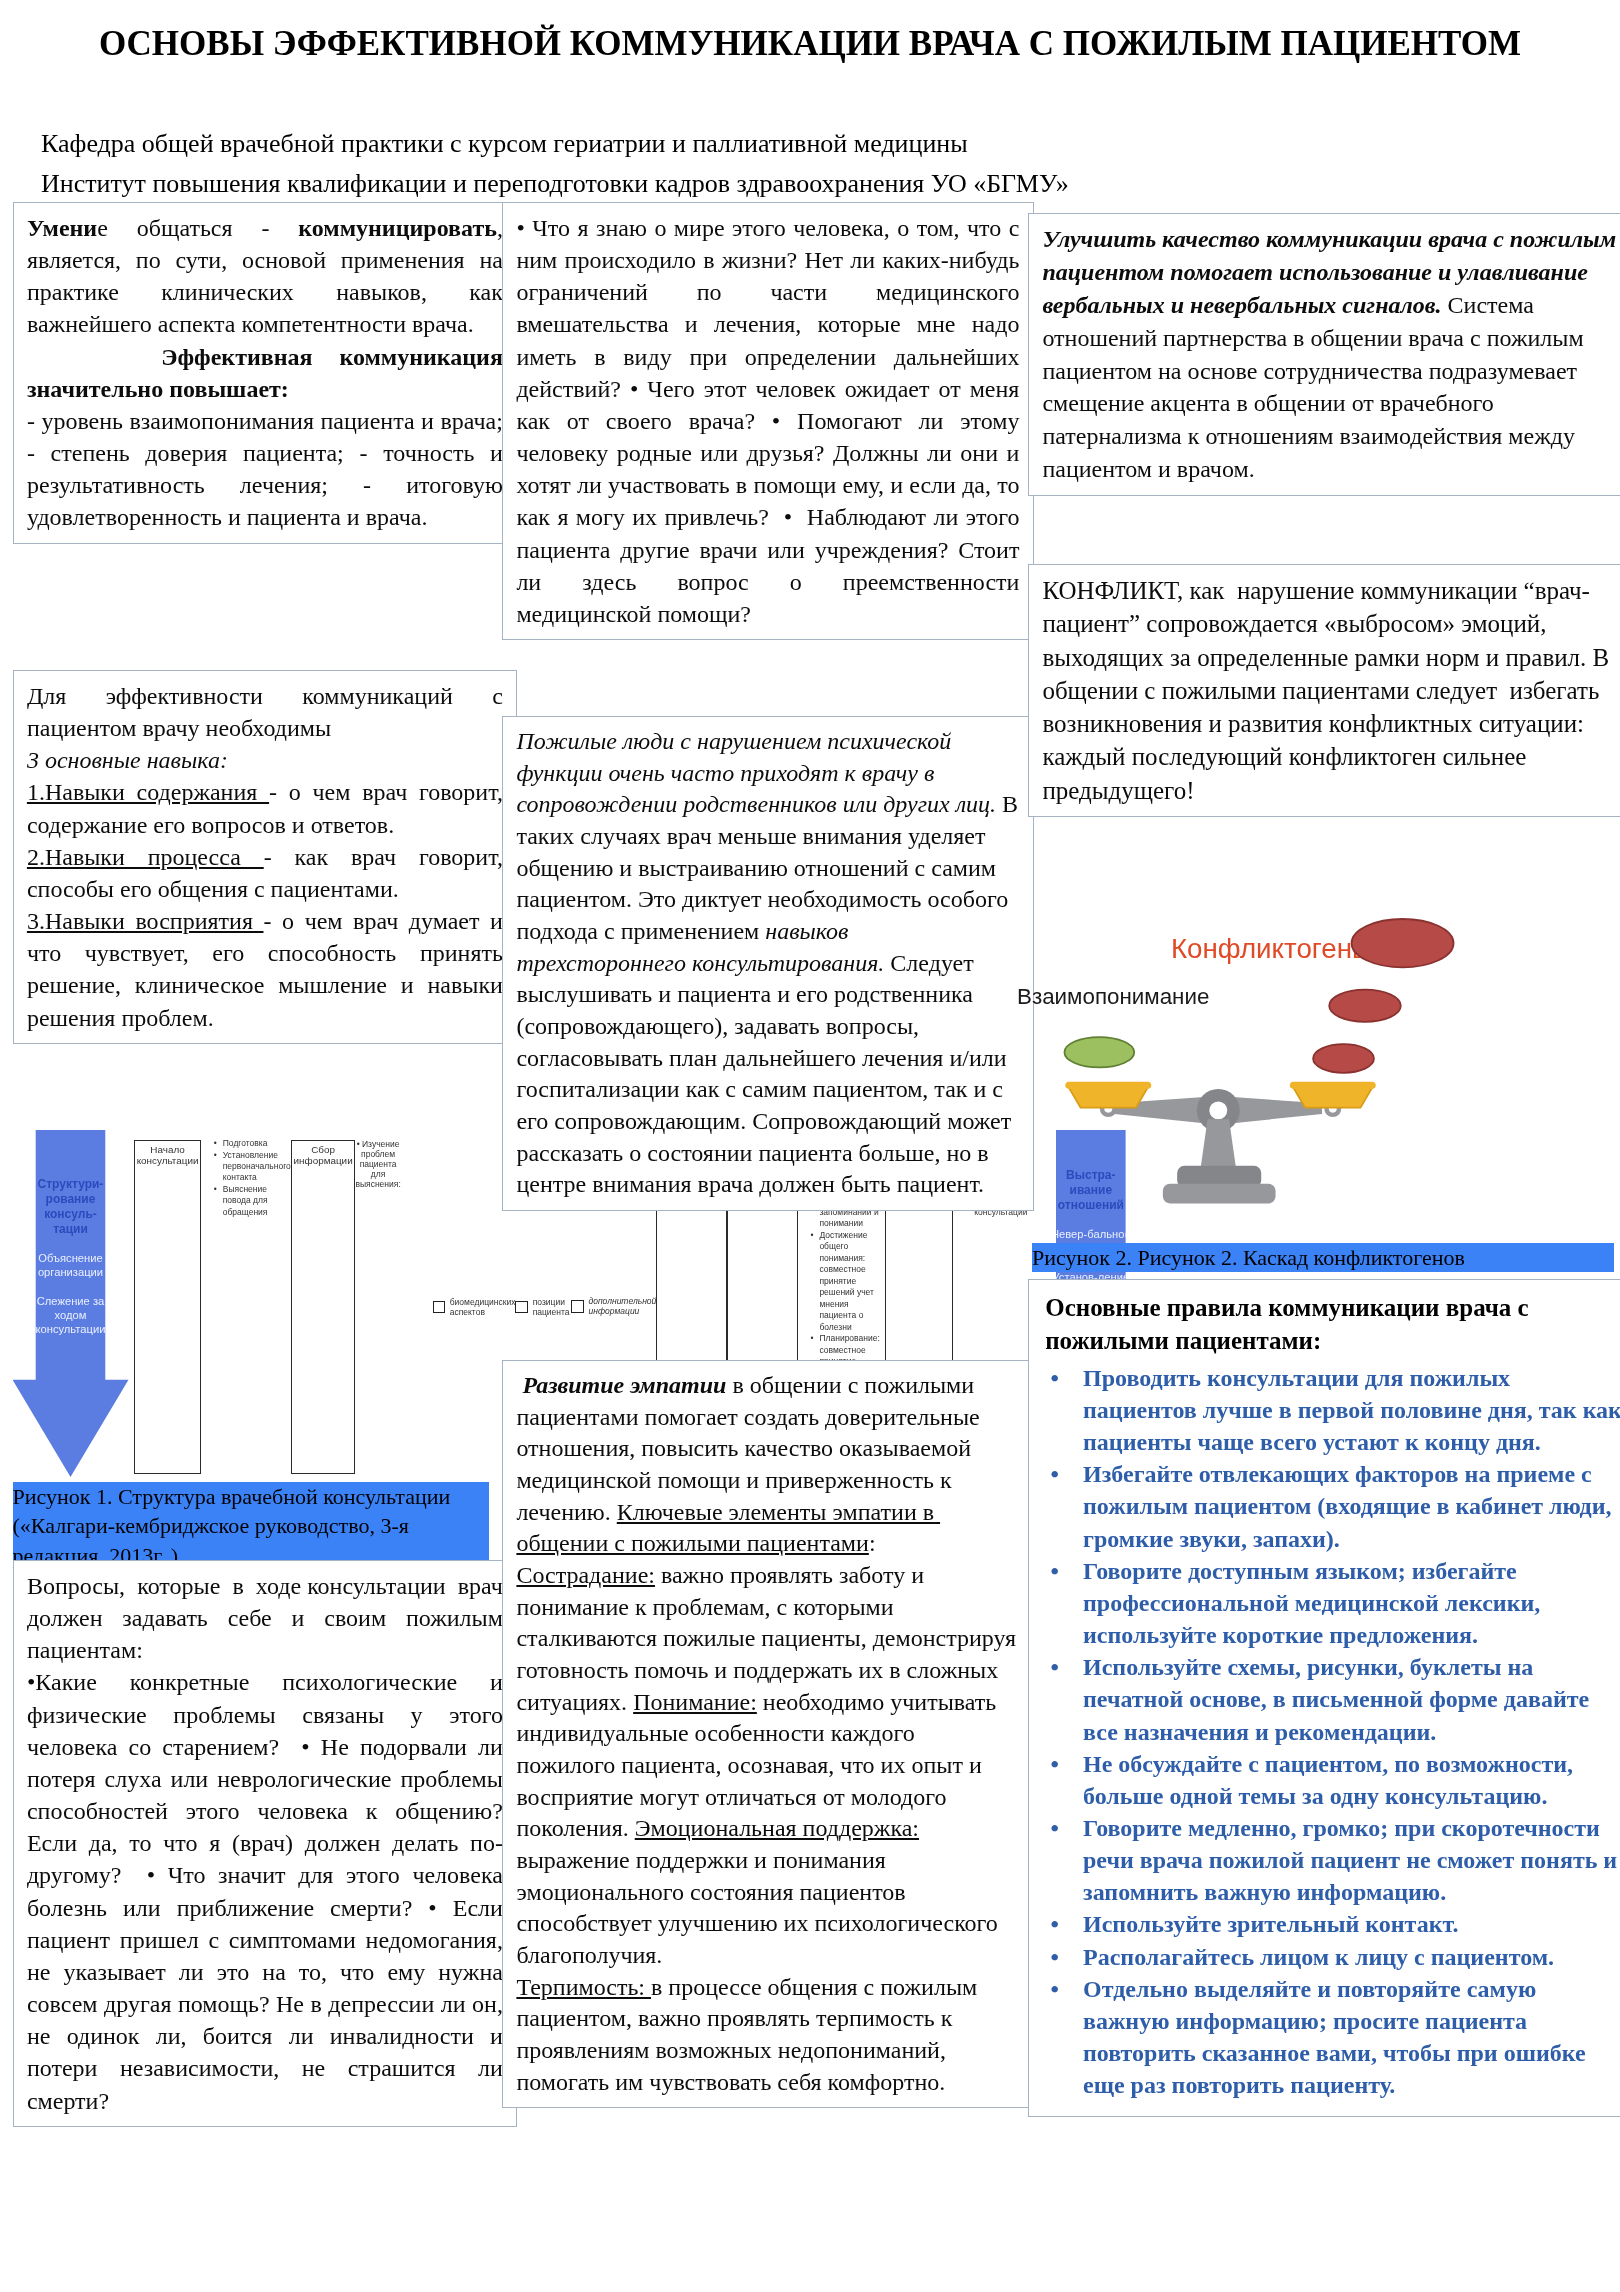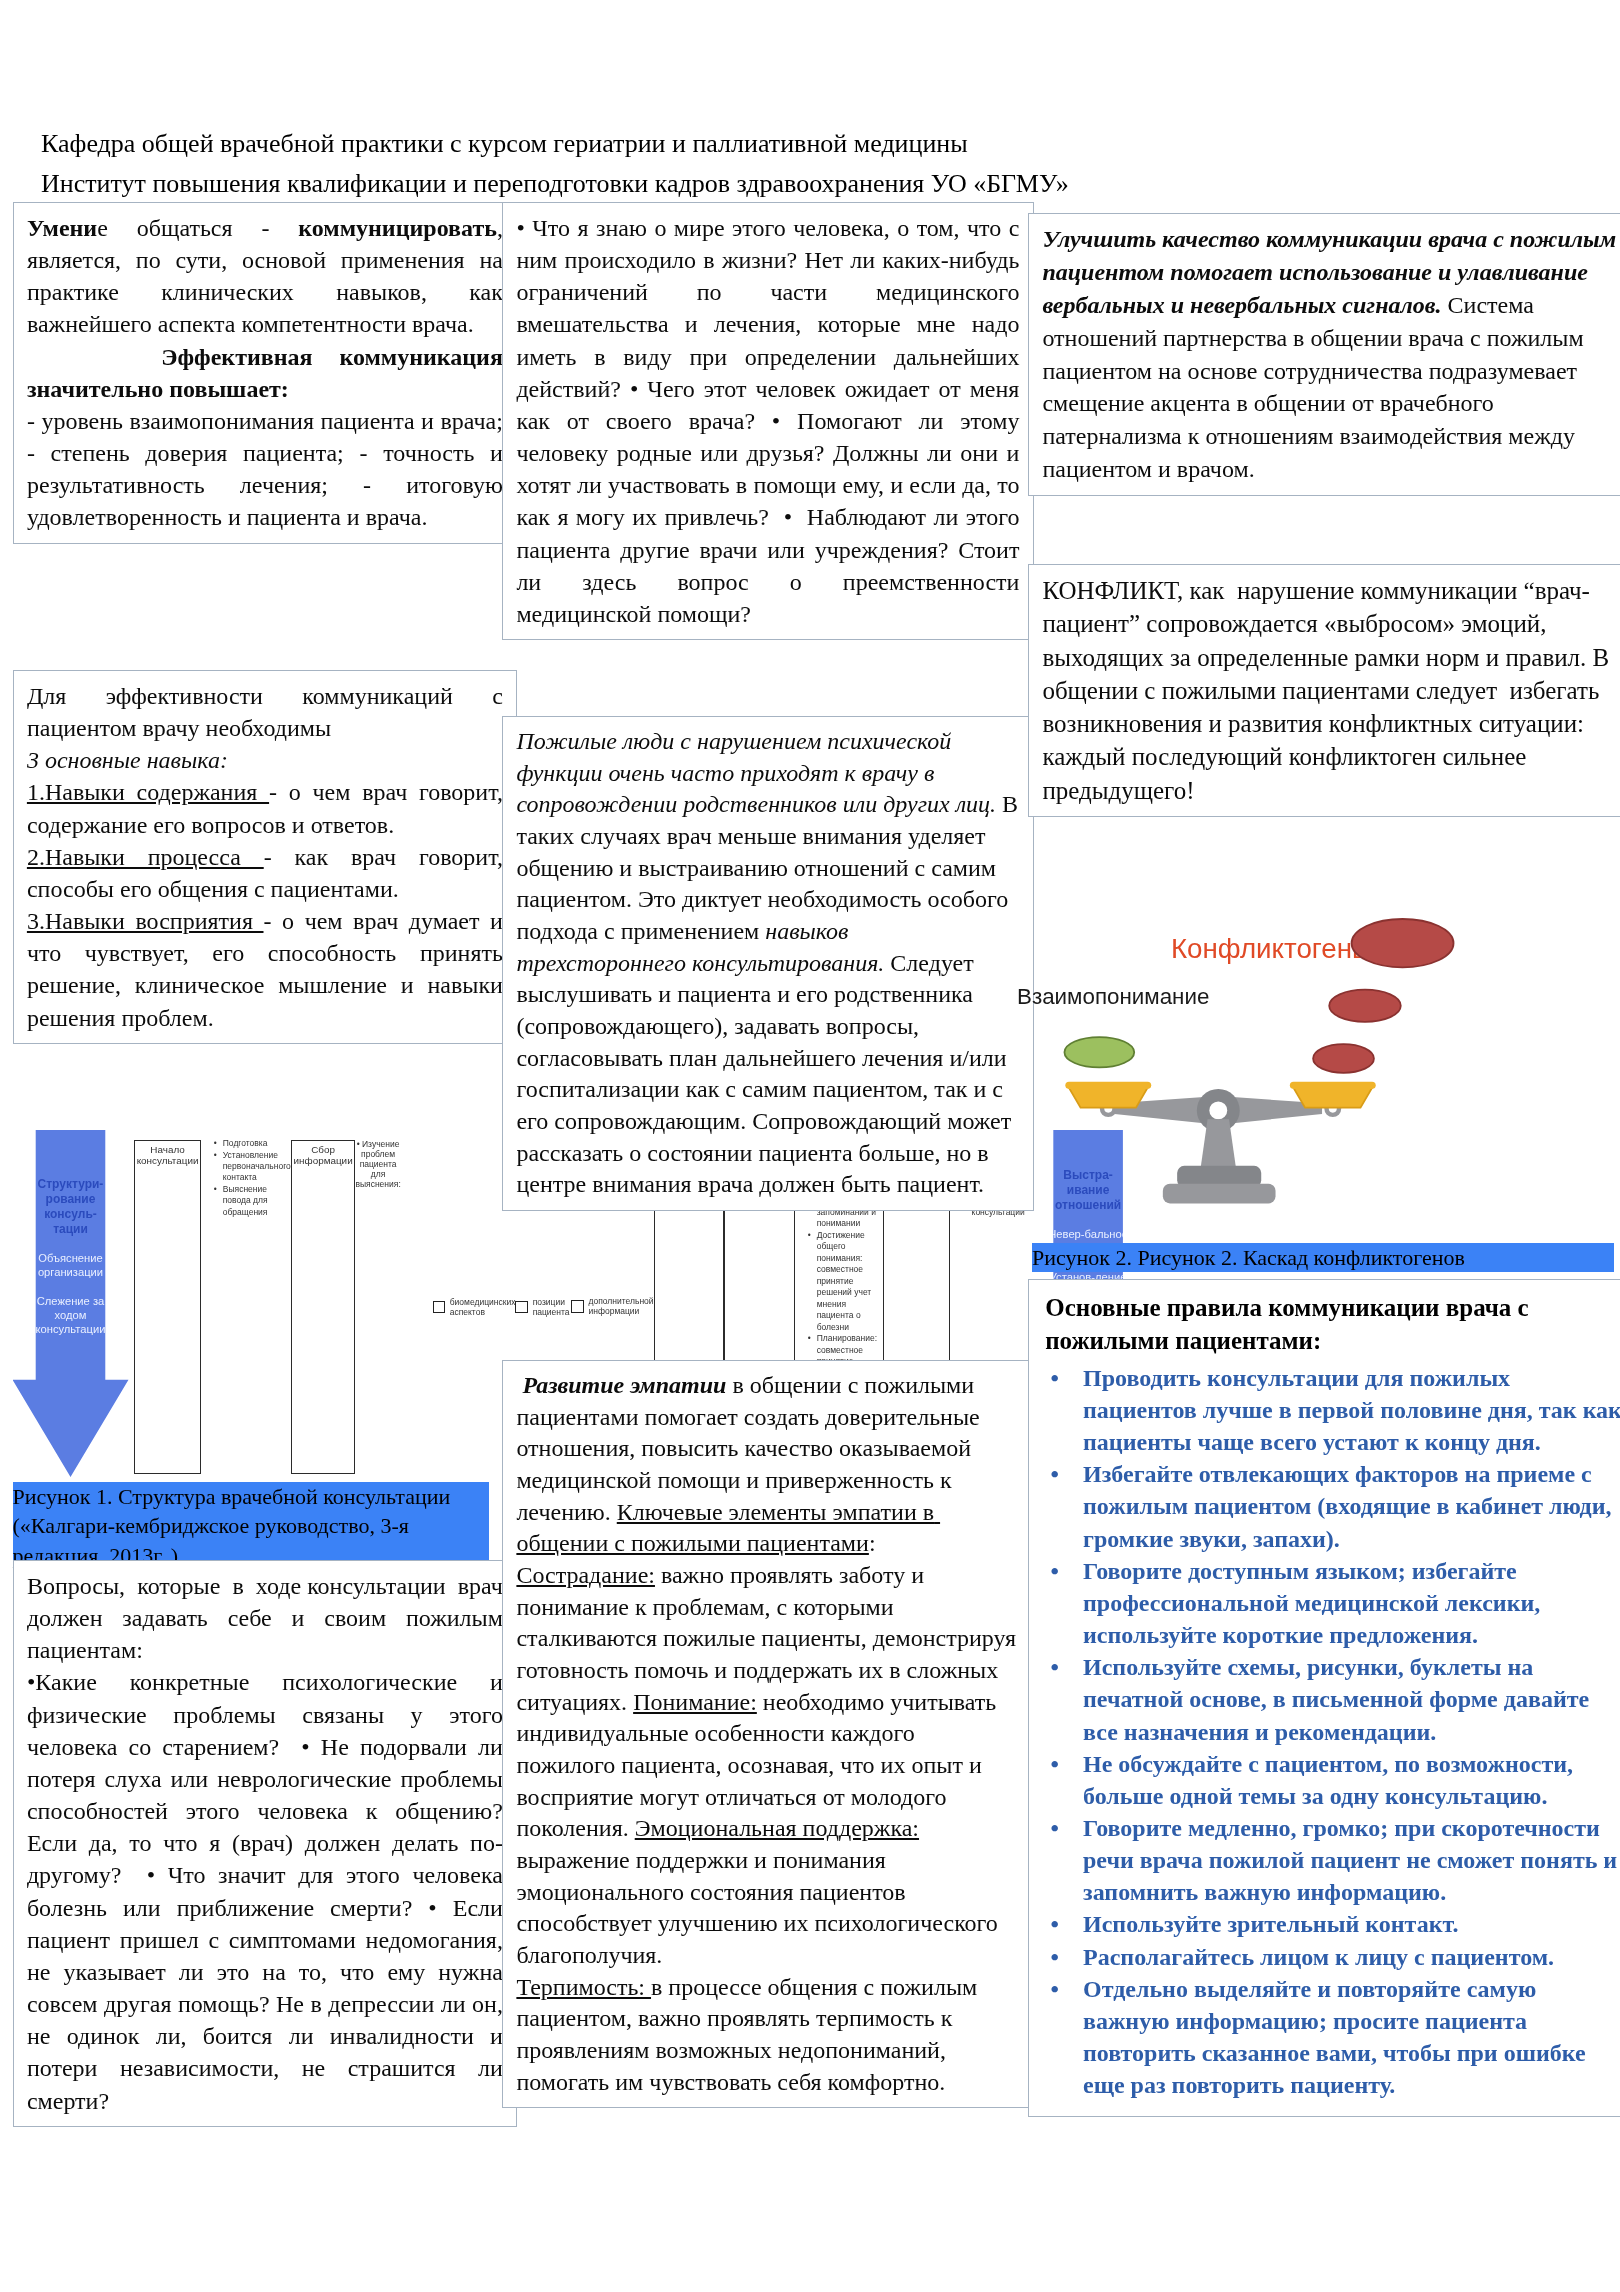--- a/index.html
+++ b/index.html
@@ -34,21 +34,21 @@
   .atitle{font-weight:bold;color:#2b4bbd;font-size:12px;line-height:1.25;}
   .alabel{color:#e9efff;font-size:11.2px;line-height:1.25;margin-top:14.3px;}
   .fmid{flex:1 1 auto;display:flex;flex-direction:row;padding:7.2px 5.4px 0 5.4px;}
   .stitle{border:1.8px solid #2b2b2b;background:#fff;text-align:center;
           font-size:9.9px;color:#333;padding:3.6px 1.8px;margin:2.7px 0 2.7px 0;}
   .sblt{list-style:none;margin:0.9px 0;padding:0 0 0 12.5px;}
   .sblt li{font-size:8.5px;color:#333;line-height:1.35;position:relative;padding-left:9px;}
   .sblt li::before{content:"•";position:absolute;left:0;top:0;color:#333;}
   .cline{font-size:8.5px;color:#333;text-align:center;margin:1.8px 0;}
   .ckrow{display:flex;justify-content:center;margin:2.7px 1.8px;padding-left:30px;}
-  .ckrow2{display:flex;justify-content:flex-start;margin:0.9px 0 2.7px 0;}
+  .ckrow2{display:flex;justify-content:flex-start;margin:0.9px 0 2.7px 0;font-style:italic;}
   .ckitem{display:flex;align-items:center;font-size:8.5px;color:#333;}
   .ckbox{display:inline-block;width:10.7px;height:10.7px;border:1.4px solid #222;
          background:#fff;margin-right:4.5px;flex:0 0 auto;}
 
   
   .fig2{position:absolute;left:1014px;top:885px;width:600px;height:356px;}
 
   
   .rules{position:absolute;left:1028px;top:1279px;width:586px;bottom:auto;
          border:1.8px solid #a6b3c2;background:#fff;padding:10.7px 14.3px 14.3px 9px;}
@@ -57,20 +57,21 @@
   .rules li{position:relative;padding-left:45px;font-weight:bold;color:#2e5da9;
             font-size:24px;line-height:1.34;margin:0;}
   .rules li::before{content:"•";position:absolute;left:12.5px;top:0;color:#2e5da9;}
 </style>
 </head>
 <body>
 
 <div class="poster">
 
   <div class="title">
+    <div>ОСНОВЫ ЭФФЕКТИВНОЙ КОММУНИКАЦИИ ВРАЧА  С ПОЖИЛЫМ ПАЦИЕНТОМ</div>
   </div>
   <div class="affil">
     <div>Кафедра общей врачебной практики с курсом гериатрии и паллиативной медицины</div>
     <div>Институт повышения квалификации и переподготовки кадров здравоохранения УО «БГМУ»</div>
   </div>
 
   <div class="tbox just" style="left:12.5px;top:202px;width:476px;font-size:24px;"><span class="fb">Умени</span><span>е общаться - </span><span class="fb">коммуницировать</span><span>, является, по сути, основой применения на практике клинических навыков, как важнейшего аспекта компетентности врача.
 </span><span class="fb">     Эффективная коммуникация значительно повышает:
 </span><span>- уровень взаимопонимания пациента и врача;  - степень доверия пациента; - точность и результативность лечения; - итоговую удовлетворенность и пациента и врача.</span></div>
 

